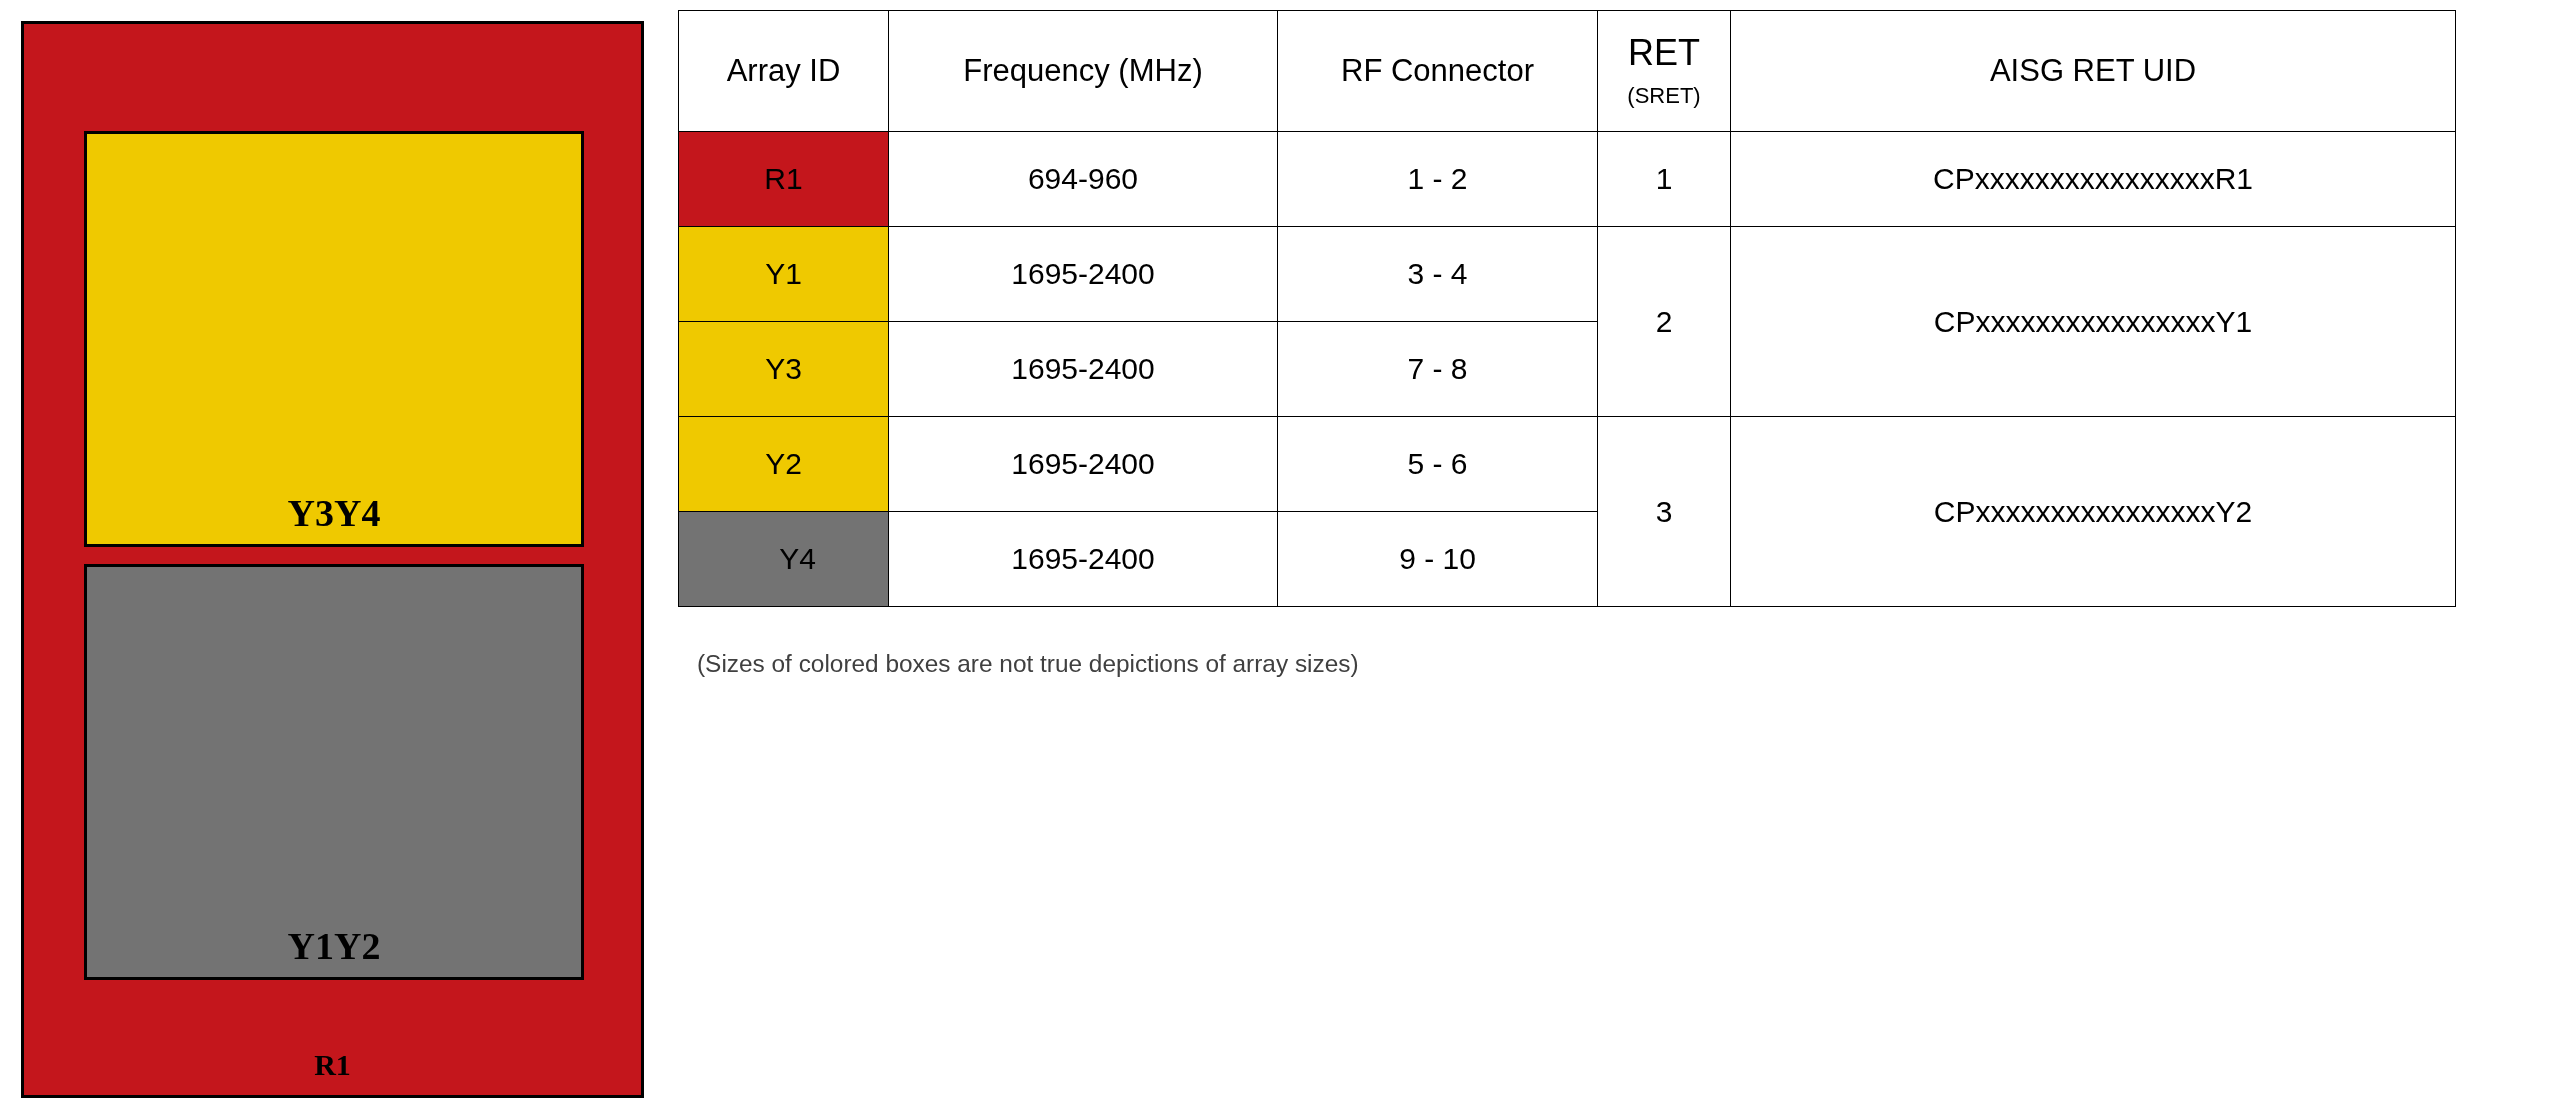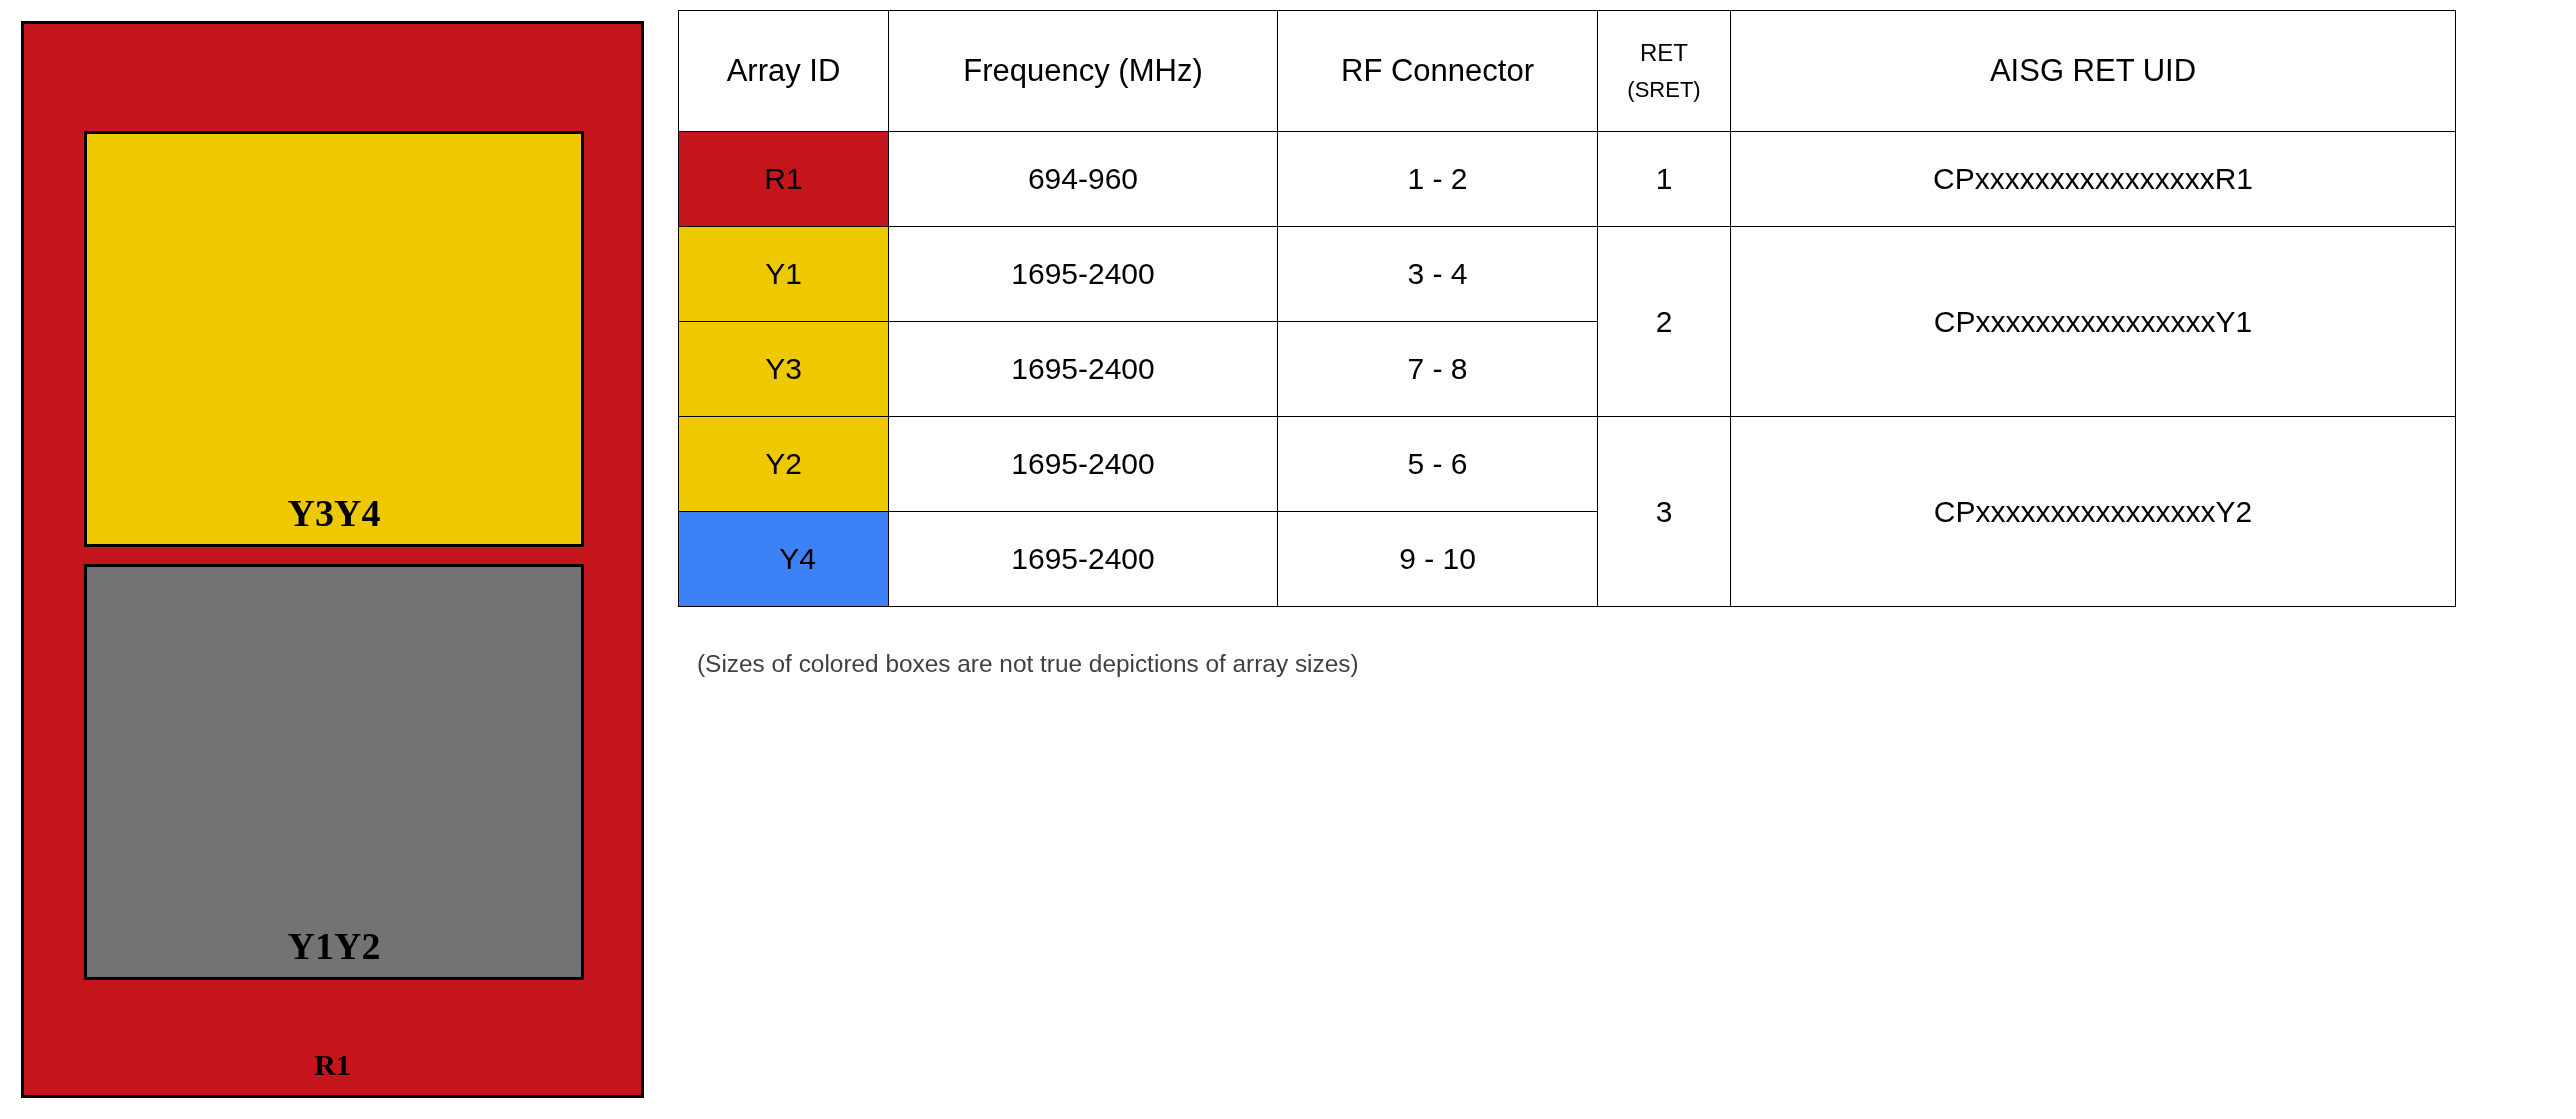--- a/index.html
+++ b/index.html
@@ -97,21 +97,21 @@
     height: 94px;
   }
   .col-array-id   { width: 210px; }
   .col-frequency  { width: 389px; }
   .col-connector  { width: 320px; }
   .col-ret        { width: 133px; }
   .col-uid        { width: 725px; }
 
   .ret-head-main {
     display: block;
-    font-size: 24px;
+    font-size: 36px;
     line-height: 1.0;
     margin-bottom: 14.4px;
   }
   .ret-head-sub {
     display: block;
     font-size: 22px;
     line-height: 1.0;
   }
 
   
@@ -182,21 +182,21 @@
         <td>7 - 8</td>
       </tr>
       <tr>
         <td style="background: rgb(239, 201, 0);">Y2</td>
         <td>1695-2400</td>
         <td>5 - 6</td>
         <td rowspan="2">3</td>
         <td rowspan="2">CPxxxxxxxxxxxxxxxxY2</td>
       </tr>
       <tr>
-        <td style="background: #3b82f6; padding-left: 28px;">Y4</td>
+        <td style="background: #737373; padding-left: 28px;">Y4</td>
         <td>1695-2400</td>
         <td>9 - 10</td>
       </tr>
     </tbody>
 </table>
 
 <div id="size-disclaimer">(Sizes of colored boxes are not true depictions of array sizes)</div>
 
 
 </body></html>

